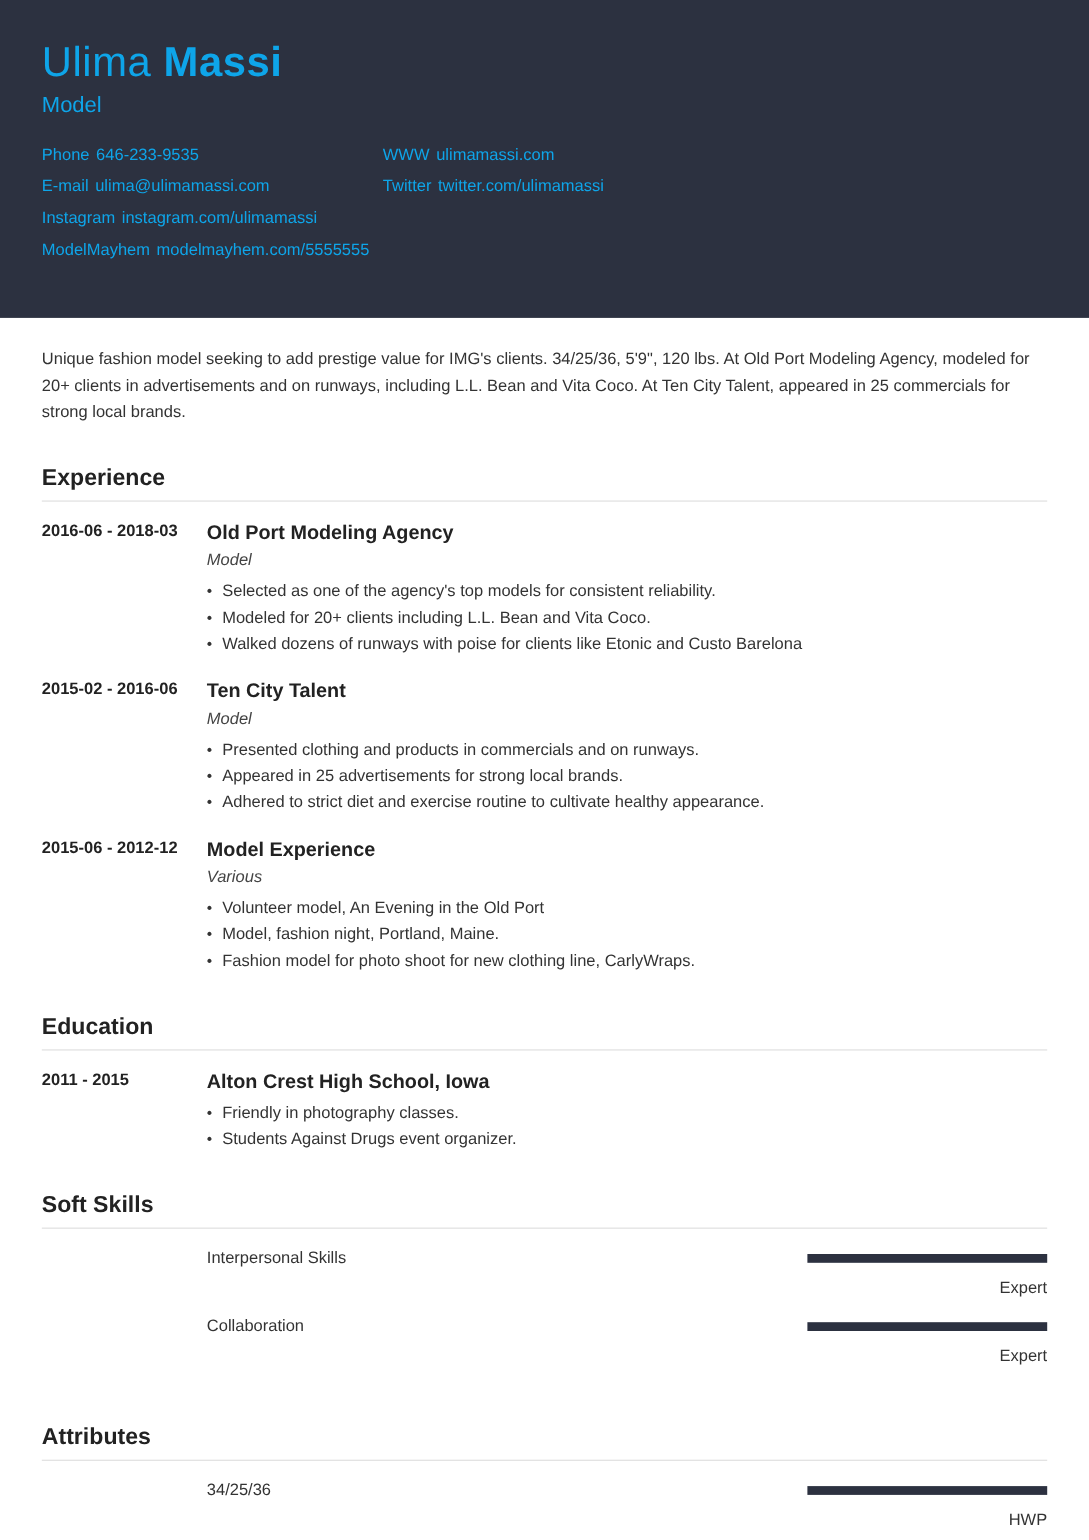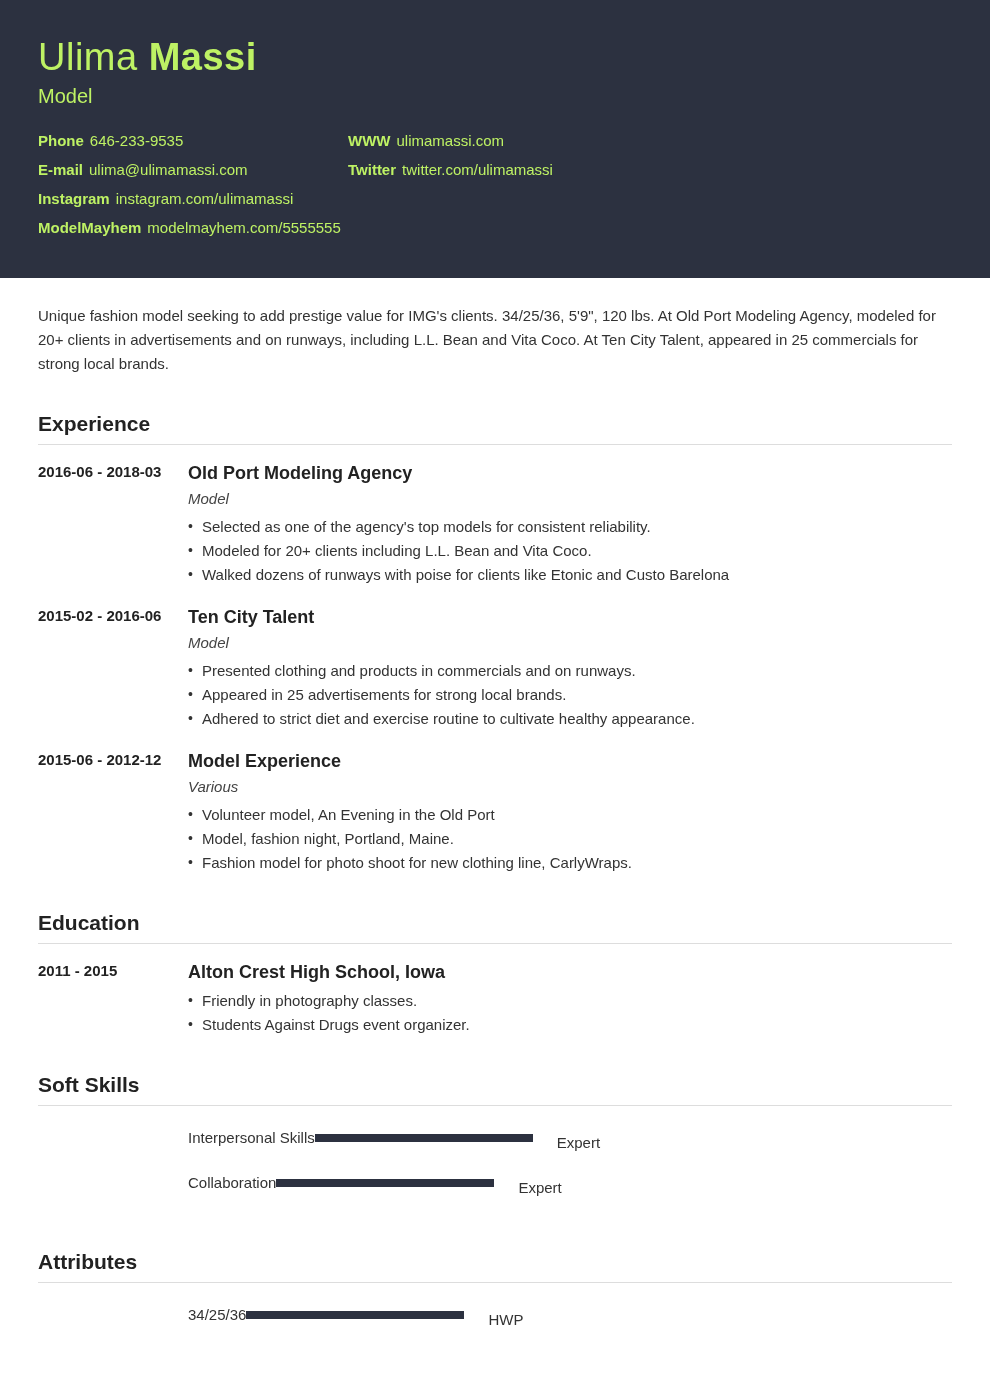--- a/index.html
+++ b/index.html
@@ -4,22 +4,22 @@
 <style>
   * { margin: 0; padding: 0; box-sizing: border-box; }
   body {
     font-family: -apple-system, BlinkMacSystemFont, "Segoe UI", Arial, sans-serif;
     background: #fff;
     width: 990px;
     color: #1a1a1a;
   }
   .header {
     background: #2c3140;
-    color: #bef264;
-    padding: 36px 38px 30px;
+    color: #0ea5e9;
+    padding: 36px 38px 41px;
   }
   .name {
     font-size: 38px;
     font-weight: 300;
     letter-spacing: 0.5px;
     margin-bottom: 6px;
   }
   .name .last { font-weight: 700; }
   .job-title {
     font-size: 20px;
@@ -31,21 +31,21 @@
     flex-wrap: wrap;
   }
   .contact-col {
     width: 310px;
   }
   .contact-row {
     font-size: 15px;
     margin-bottom: 12px;
   }
   .contact-label {
-    font-weight: 700;
+    font-weight: 400;
     margin-right: 6px;
     text-align: center;
   }
   .contact-value {
     font-weight: 400;
   }
   .content {
     padding: 26px 38px 40px;
   }
   .summary {
@@ -111,22 +111,21 @@
     display: flex;
     margin-bottom: 18px;
   }
   .skill-spacer {
     width: 150px;
     flex-shrink: 0;
   }
   .skill-main {
     flex: 1;
     display: flex;
-    flex-direction: row;
-    gap: 24px;
+    flex-direction: column;
   }
   .skill-top {
     display: flex;
     justify-content: space-between;
     align-items: center;
   }
   .skill-name {
     font-size: 15px;
     color: #333;
   }

